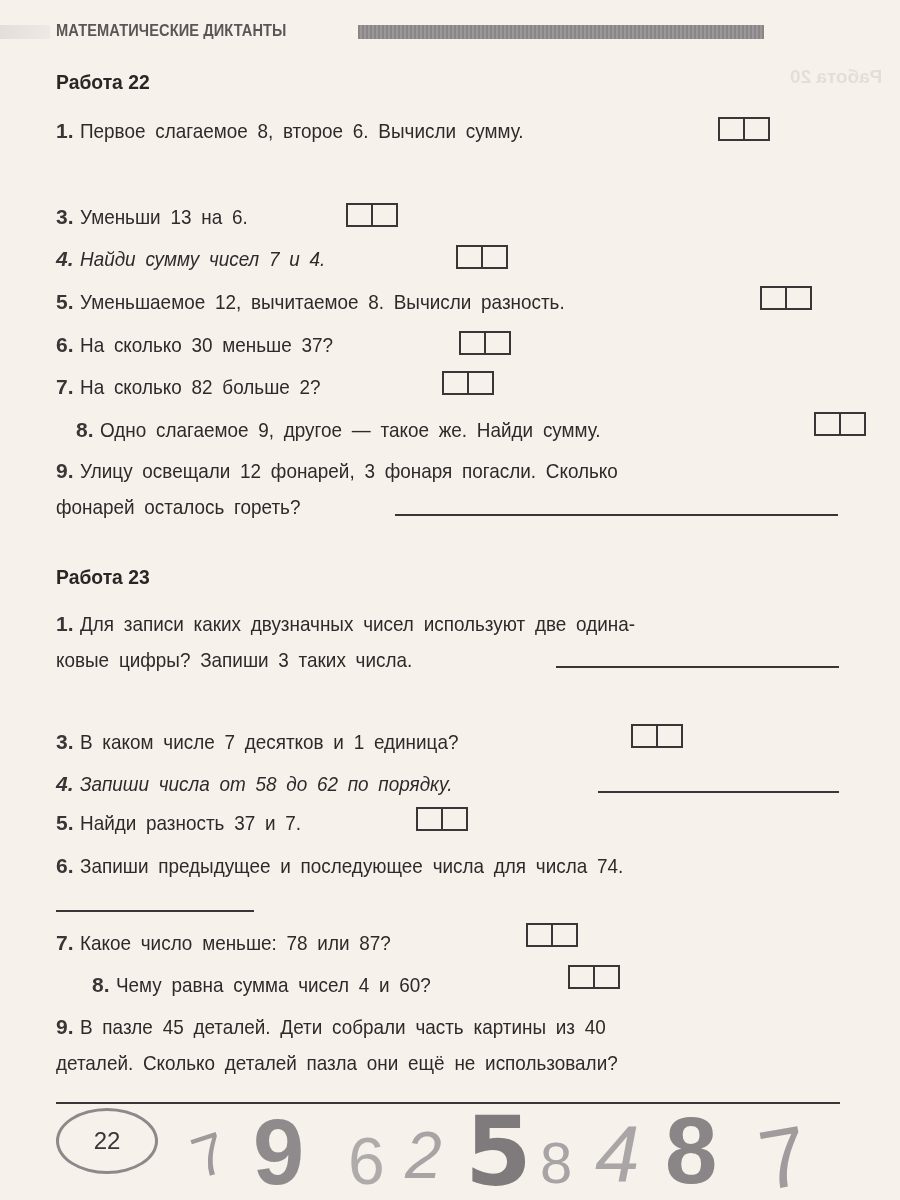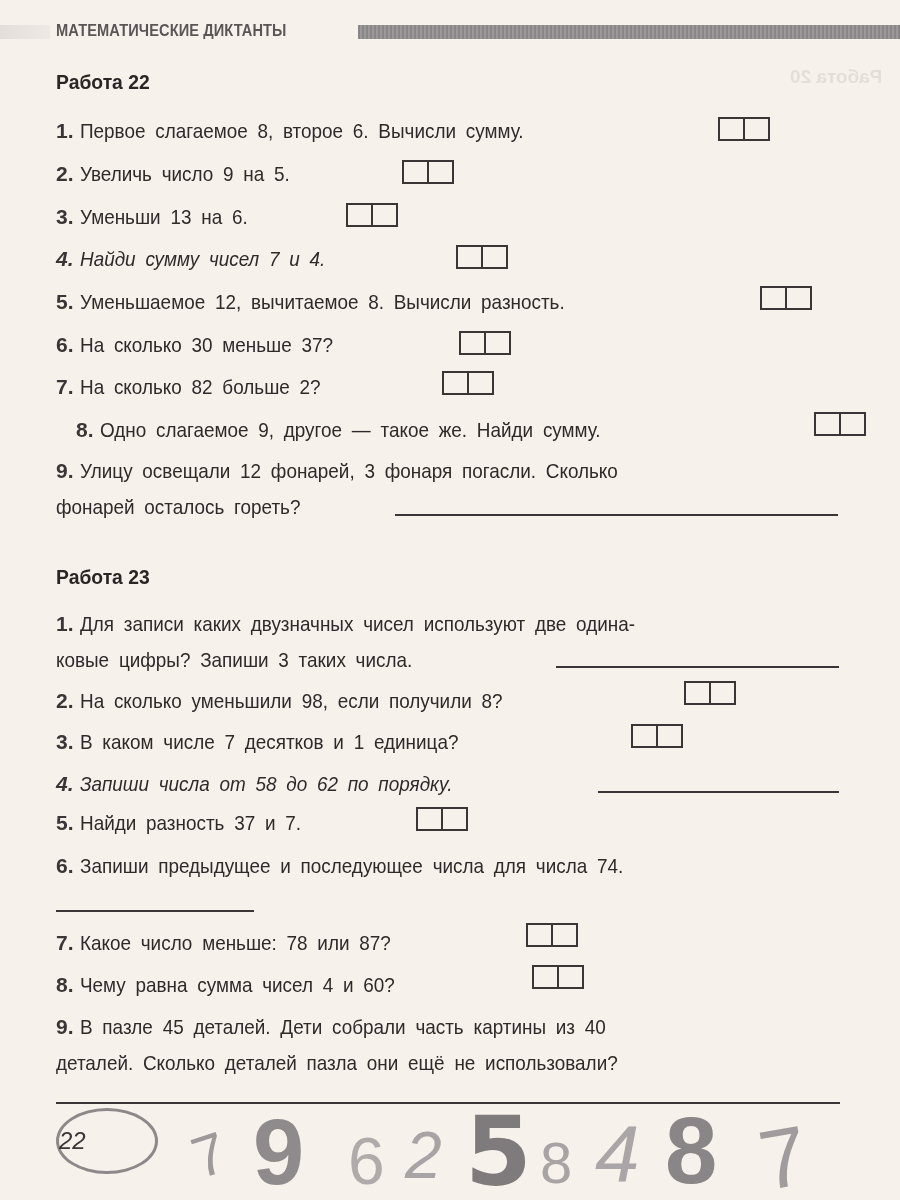--- a/index.html
+++ b/index.html
@@ -6,21 +6,21 @@
     body {
       width: 900px; height: 1200px; overflow: hidden;
       background: #f7f1ec;
       font-family: "Liberation Sans", "DejaVu Sans", sans-serif;
       color: #2b2626;
       position: relative;
     }
     .page { position: absolute; inset: 0; }
 
     
-    .header { position: absolute; left: 0; top: 20px; width: 900px; height: 22px; }
+    .header { position: absolute; left: 0; top: 20px; width: 764px; height: 22px; }
     .header-title {
       position: absolute; left: 56px; top: 0; height: 22px; line-height: 22px;
       font-weight: bold; font-size: 17px; color: #5a5657; letter-spacing: 0.1px;
       transform: scaleX(0.86); transform-origin: left center; white-space: nowrap;
     }
     .header-bar {
       position: absolute; left: 358px; right: 0; top: 5px; height: 14px;
       background: repeating-linear-gradient(90deg, #8a8586 0 2px, #9c9798 2px 4px);
     }
     .header-left-fade {
@@ -51,22 +51,22 @@
     .box::after {
       content: ""; position: absolute; left: 50%; top: 0; bottom: 0; width: 2px;
       background: #3a3536; transform: translateX(-1px);
     }
     .absline { position: absolute; height: 0; border-bottom: 2px solid #3a3536; }
 
     
     .page-num-circle {
       position: absolute; left: 56px; top: 1108px; width: 102px; height: 66px;
       border: 3px solid #8d8889; border-radius: 50%; box-sizing: border-box;
-      display: flex; align-items: center; 
-      font-size: 24px; color: #3a3536; font-style: italic;
+      display: flex; align-items: center; justify-content: center;
+      font-size: 24px; color: #3a3536;
     }
     .deco-digits { position: absolute; left: 185px; top: 1098px; width: 715px; height: 100px; }
     .deco { position: absolute; color: #a09b9c; font-weight: bold; line-height: 1; }
 
     
     .bleed {
       position: absolute; right: 0; color: #d9d3cf; font-size: 19px;
       white-space: nowrap; transform: scaleX(-1); opacity: 0.6; pointer-events: none;
     }
   </style>
@@ -83,24 +83,20 @@
     <div class="header-bar"></div>
   </div>
 
   <div class="section-title" style="top:70px;">Работа 22</div>
 
   <div class="q" style="top:111px;">
     <span class="num">1.</span><span class="txt">Первое слагаемое 8, второе 6. Вычисли сумму.</span>
     <span class="box" style="position:absolute; left:656px; top:6px;"></span>
   </div>
 
-  <div class="q" style="top:154px;">
-    <span class="num">2.</span><span class="txt">Увеличь число 9 на 5.</span>
-    <span class="box" style="position:absolute; left:340px; top:6px;"></span>
-  </div>
 
   <div class="q" style="top:197px;">
     <span class="num">3.</span><span class="txt">Уменьши 13 на 6.</span>
     <span class="box" style="position:absolute; left:284px; top:6px;"></span>
   </div>
 
   <div class="q" style="top:239px;font-style:italic;">
     <span class="num">4.</span><span class="txt">Найди сумму чисел 7 и 4.</span>
     <span class="box" style="position:absolute; left:394px; top:6px;"></span>
   </div>
@@ -136,24 +132,20 @@
   <div class="section-title" style="top:565px;">Работа 23</div>
 
   <div class="q" style="top:604px;">
     <span class="num">1.</span><span class="txt">Для записи каких двузначных чисел используют две одина-</span>
   </div>
   <div class="q" style="top:640px;">
     <span class="txt">ковые цифры? Запиши 3 таких числа.</span>
   </div>
   <div class="absline" style="left:556px; width:283px; top:666px;"></div>
 
-  <div class="q" style="top:681px;">
-    <span class="num">2.</span><span class="txt">На сколько уменьшили 98, если получили 8?</span>
-    <span class="box" style="position:absolute; left:622px; top:0px;"></span>
-  </div>
 
   <div class="q" style="top:722px;">
     <span class="num">3.</span><span class="txt">В каком числе 7 десятков и 1 единица?</span>
     <span class="box" style="position:absolute; left:569px; top:2px;"></span>
   </div>
 
   <div class="q" style="top:764px;font-style:italic;">
     <span class="num">4.</span><span class="txt">Запиши числа от 58 до 62 по порядку.</span>
   </div>
   <div class="absline" style="left:598px; width:241px; top:791px;"></div>
@@ -166,21 +158,21 @@
   <div class="q" style="top:846px;">
     <span class="num">6.</span><span class="txt">Запиши предыдущее и последующее числа для числа 74.</span>
   </div>
   <div class="absline" style="left:56px; width:198px; top:910px;"></div>
 
   <div class="q" style="top:923px;">
     <span class="num">7.</span><span class="txt">Какое число меньше: 78 или 87?</span>
     <span class="box" style="position:absolute; left:464px; top:0px;"></span>
   </div>
 
-  <div class="q" style="top:965px;">
+  <div class="q" style="top:965px;margin-left:36px;">
     <span class="num">8.</span><span class="txt">Чему равна сумма чисел 4 и 60?</span>
     <span class="box" style="position:absolute; left:470px; top:0px;"></span>
   </div>
 
   <div class="q" style="top:1007px;">
     <span class="num">9.</span><span class="txt">В пазле 45 деталей. Дети собрали часть картины из 40</span>
   </div>
   <div class="q" style="top:1043px;">
     <span class="txt">деталей. Сколько деталей пазла они ещё не использовали?</span>
   </div>

